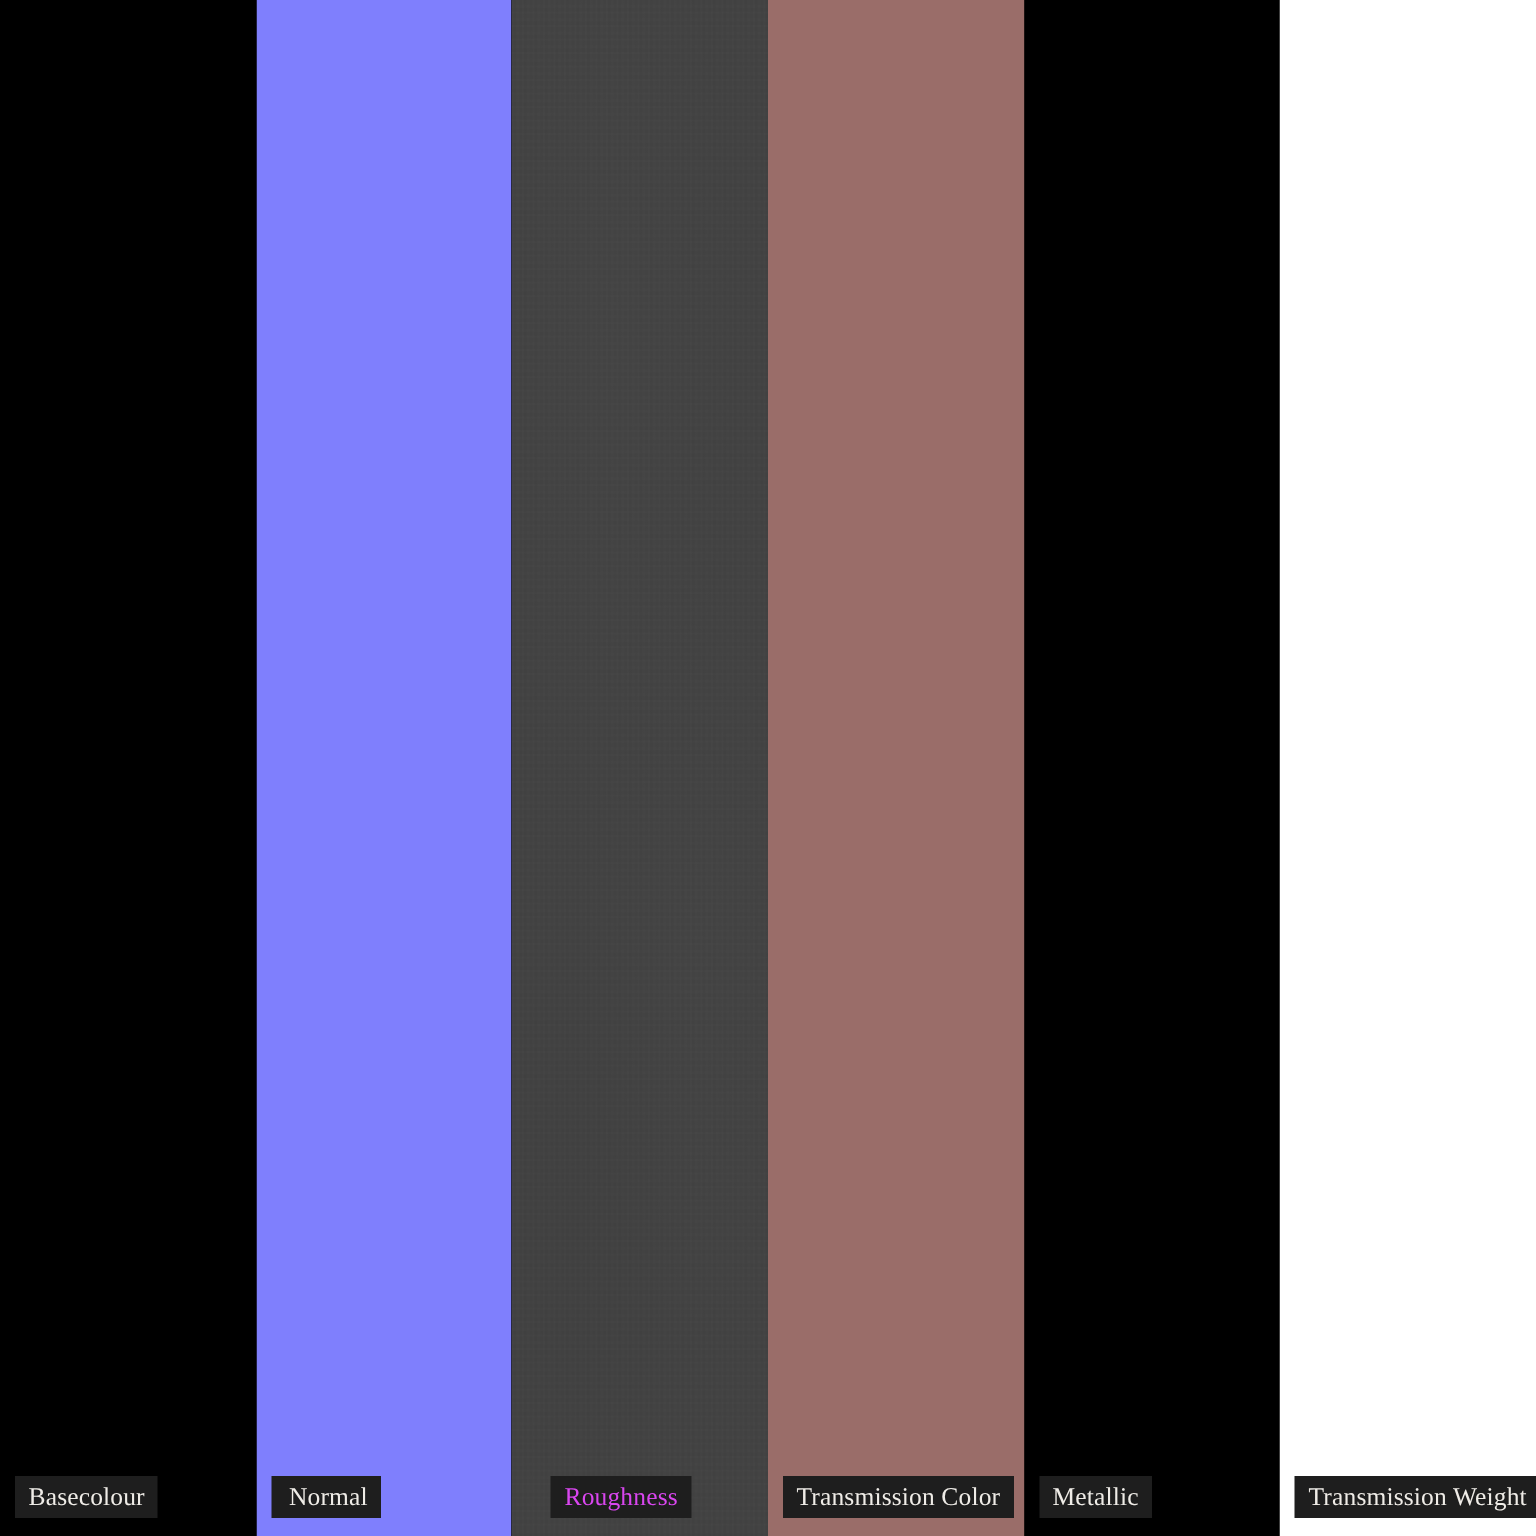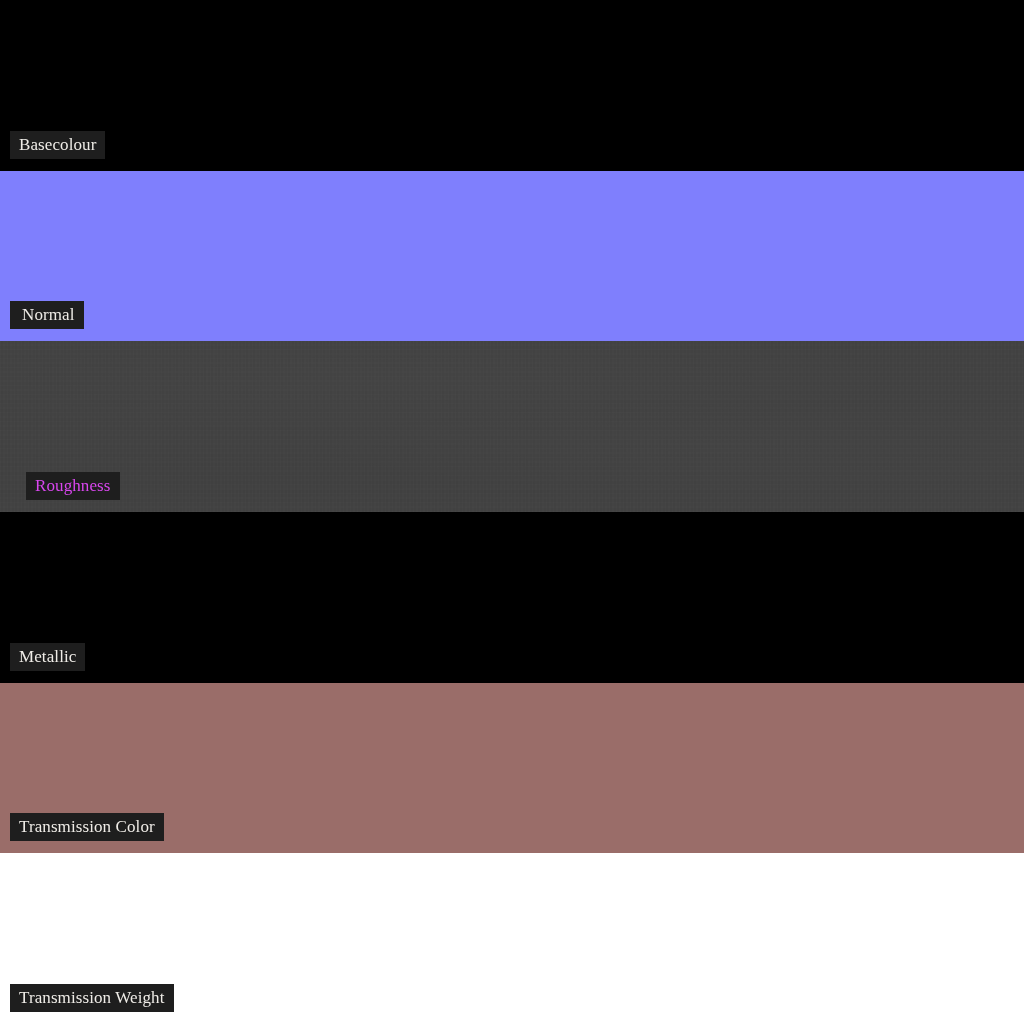--- a/index.html
+++ b/index.html
@@ -11,21 +11,20 @@
   body {
     font-family: "Liberation Serif", "DejaVu Serif", serif;
   }
 
   #channel-strip {
     position: relative;
     width: 1024px;
     height: 1024px;
     overflow: hidden;
     display: flex;
-    flex-direction: column;
     background: #000000;
   }
 
   .channel-column {
     position: relative;
     flex: 1 1 0;
     height: 100%;
     display: block;
     overflow: hidden;
   }
@@ -120,27 +119,27 @@
     <div class="channel-label" style="background: rgb(30, 30, 30); color: rgb(239, 236, 231); padding-left: 12px;">Normal</div>
   </div>
 
   <div class="channel-column">
     <div class="swatch-fill" style="background: rgb(67, 67, 67);"></div>
     <div class="swatch-texture"></div>
     <div class="channel-label" style="background: rgb(30, 30, 30); color: #d946ef; margin-left: 16px;">Roughness</div>
   </div>
 
   <div class="channel-column">
-    <div class="swatch-fill" style="background: rgb(0, 0, 0);"></div>
-    <div class="channel-label" style="background: rgb(30, 30, 30); color: rgb(239, 236, 231);">Metallic</div>
+    <div class="swatch-fill" style="background: rgb(154, 109, 105);"></div>
+    <div class="channel-label" style="background: rgb(30, 30, 30); color: rgb(239, 236, 231);">Transmission Color</div>
   </div>
 
   <div class="channel-column">
-    <div class="swatch-fill" style="background: rgb(154, 109, 105);"></div>
-    <div class="channel-label" style="background: rgb(30, 30, 30); color: rgb(239, 236, 231);">Transmission Color</div>
+    <div class="swatch-fill" style="background: rgb(0, 0, 0);"></div>
+    <div class="channel-label" style="background: rgb(30, 30, 30); color: rgb(239, 236, 231);">Metallic</div>
   </div>
 
   <div class="channel-column">
     <div class="swatch-fill" style="background: rgb(255, 255, 255);"></div>
     <div class="channel-label" style="background: rgb(30, 30, 30); color: rgb(239, 236, 231);">Transmission Weight</div>
   </div>
 
 </div>
 
 </body></html>

